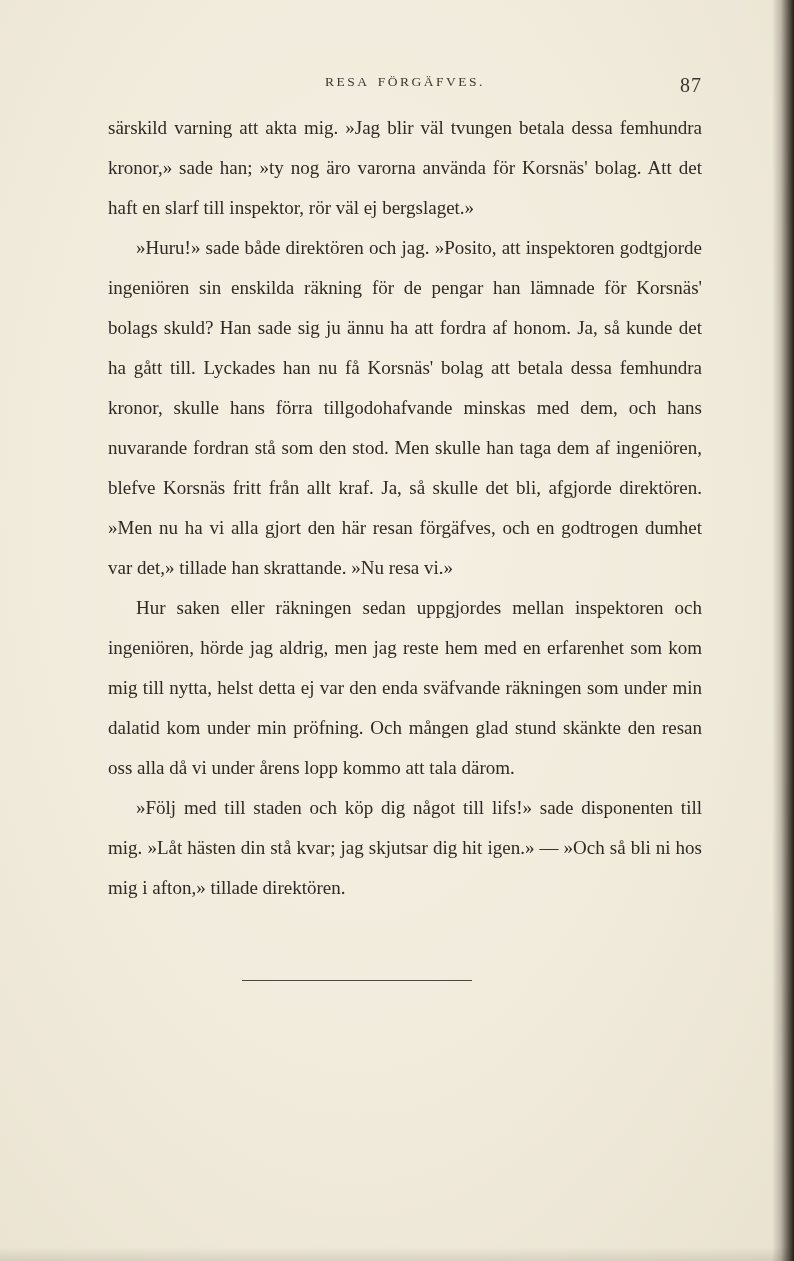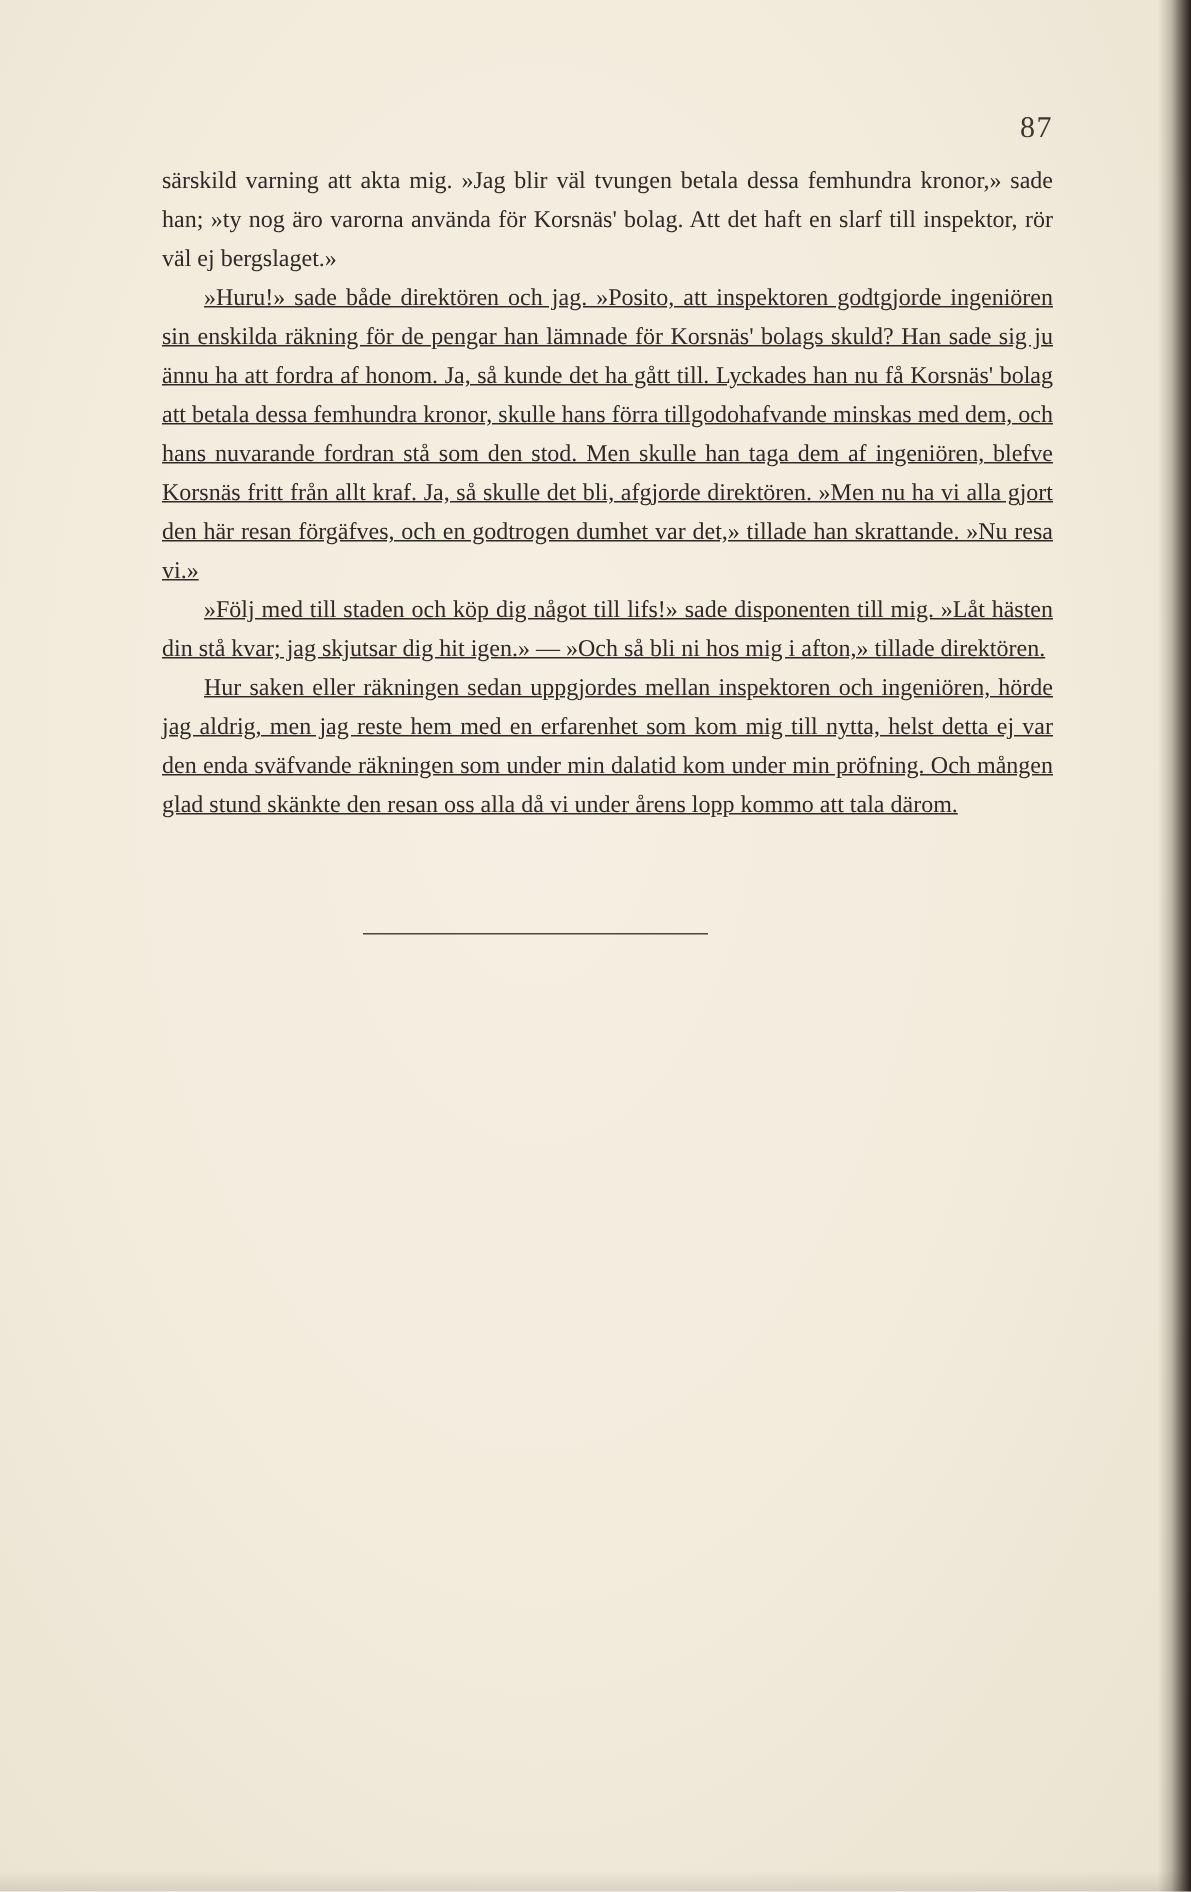--- a/index.html
+++ b/index.html
@@ -60,52 +60,52 @@
   }
   .running-head .head-page-number {
     position: absolute;
     right: 0;
     top: 0;
     font-size: 20px;
     letter-spacing: 1px;
   }
   .body-text p {
     margin: 0;
-    font-size: 16px;
-    line-height: 26px;
+    font-size: 19px;
+    line-height: 40px;
     text-align: justify;
     text-justify: inter-word;
   }
   .body-text p.indented {
     text-indent: 28px;
-    text-decoration: underline;
   }
   .section-divider {
     margin: 72px auto 0 auto;
     width: 230px;
     height: 0;
     border: none;
     border-top: 1.5px solid #4c463d;
     transform: translateX(-48px);
   }
 </style>
 </head>
 <body>
 
 <div class="text-block">
 
   <div class="running-head">
+    <span class="head-title">RESA FÖRGÄFVES.</span>
     <span class="head-page-number">87</span>
   </div>
 
   <div class="body-text">
     <p>särskild varning att akta mig. »Jag blir väl tvungen betala dessa femhundra kronor,» sade han; »ty nog äro varorna använda för Korsnäs' bolag. Att det haft en slarf till inspektor, rör väl ej bergslaget.»</p>
     <p class="indented">»Huru!» sade både direktören och jag. »Posito, att inspektoren godtgjorde ingeniören sin enskilda räkning för de pengar han lämnade för Korsnäs' bolags skuld? Han sade sig ju ännu ha att fordra af honom. Ja, så kunde det ha gått till. Lyckades han nu få Korsnäs' bolag att betala dessa femhundra kronor, skulle hans förra tillgodohafvande minskas med dem, och hans nuvarande fordran stå som den stod. Men skulle han taga dem af ingeniören, blefve Korsnäs fritt från allt kraf. Ja, så skulle det bli, afgjorde direktören. »Men nu ha vi alla gjort den här resan förgäfves, och en godtrogen dumhet var det,» tillade han skrattande. »Nu resa vi.»</p>
+    <p class="indented">Hur saken eller räkningen sedan uppgjordes mellan inspektoren och ingeniören, hörde jag aldrig, men jag reste hem med en erfarenhet som kom mig till nytta, helst detta ej var den enda sväfvande räkningen som under min dalatid kom under min pröfning. Och mången glad stund skänkte den resan oss alla då vi under årens lopp kommo att tala därom.</p>
     <p class="indented">»Följ med till staden och köp dig något till lifs!» sade disponenten till mig. »Låt hästen din stå kvar; jag skjutsar dig hit igen.» — »Och så bli ni hos mig i afton,» tillade direktören.</p>
-    <p class="indented">Hur saken eller räkningen sedan uppgjordes mellan inspektoren och ingeniören, hörde jag aldrig, men jag reste hem med en erfarenhet som kom mig till nytta, helst detta ej var den enda sväfvande räkningen som under min dalatid kom under min pröfning. Och mången glad stund skänkte den resan oss alla då vi under årens lopp kommo att tala därom.</p>
   </div>
 
   <hr class="section-divider">
 
 </div>
 
 <div class="page-bottom-shade"></div>
 <div class="page-edge-shadow"></div>
 
 </body></html>

